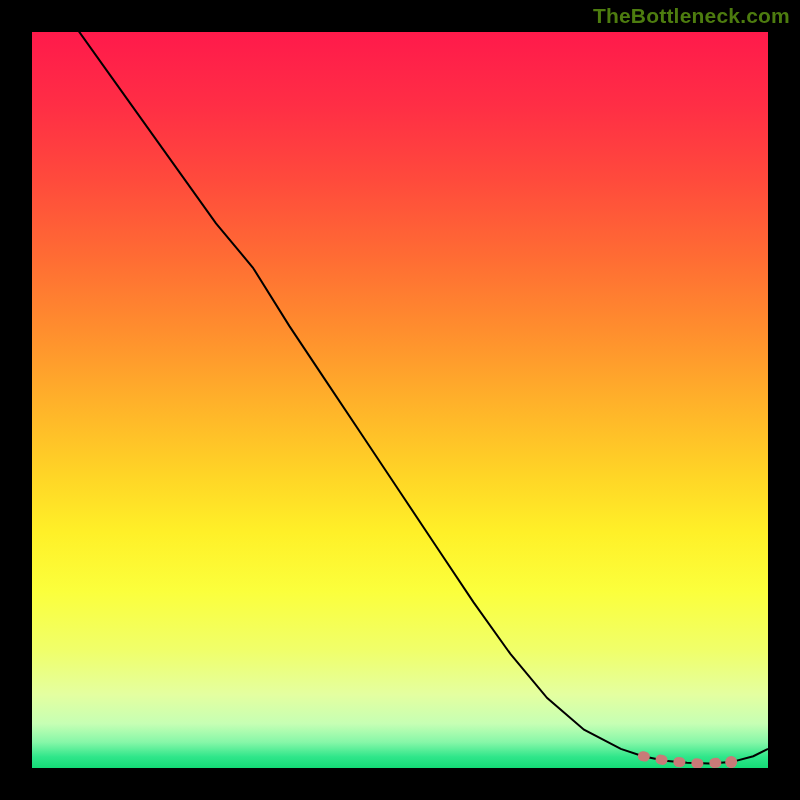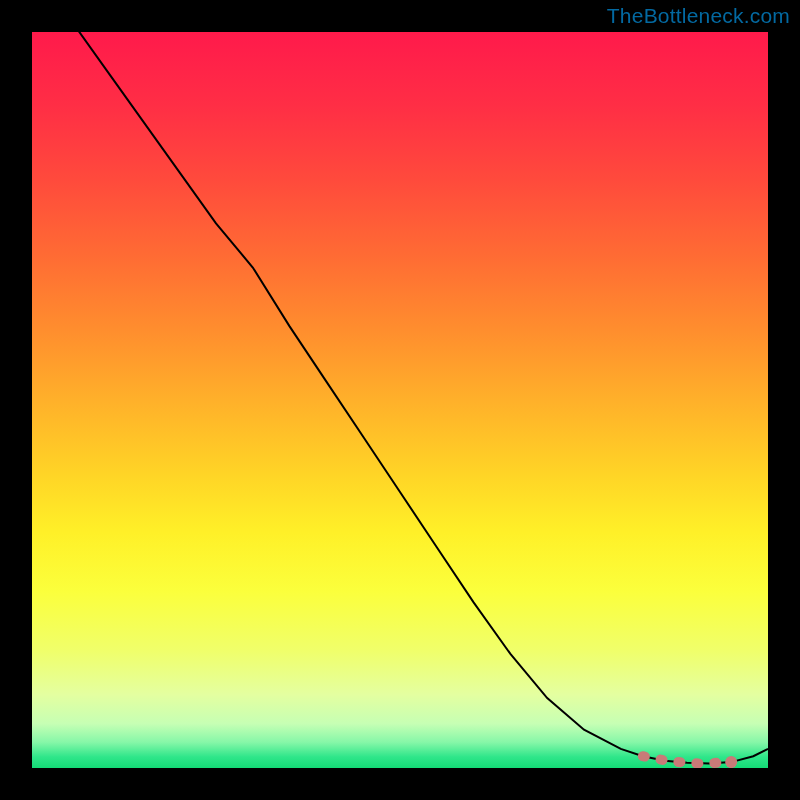--- a/index.html
+++ b/index.html
@@ -14,24 +14,24 @@
   .frame {
     position: relative;
     width: 800px;
     height: 800px;
     background: #000;
   }
   .watermark {
     position: absolute;
     top: 4px;
     right: 10px;
-    color: #0369a1;
+    color: #4d7c0f;
     font-size: 21px;
     letter-spacing: 0.2px;
-    font-weight: 400;
+    font-weight: 700;
     user-select: none;
   }
   .plot-outer {
     position: absolute;
     left: 32px;
     top: 32px;
     width: 736px;
     height: 736px;
     background: #000; 
   }

